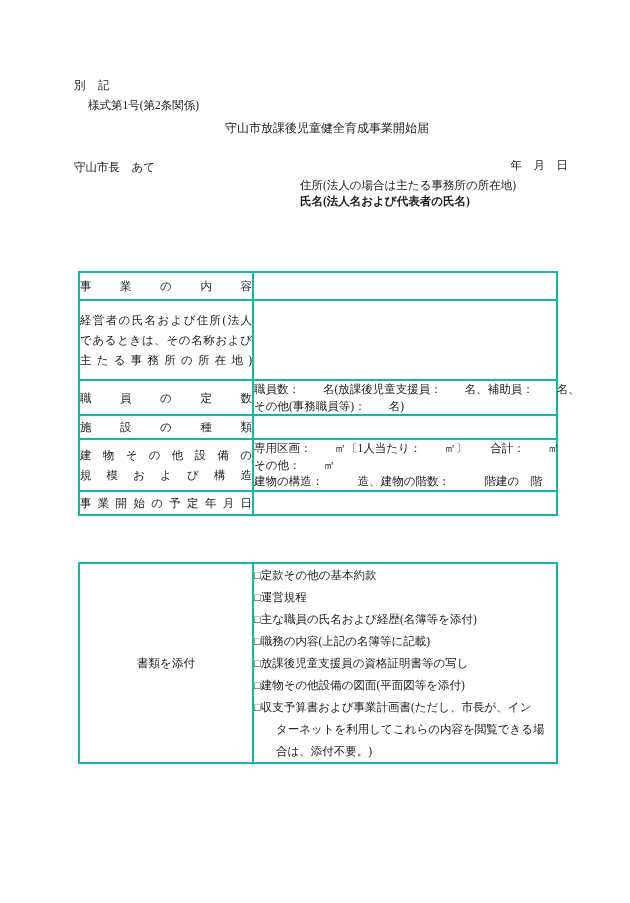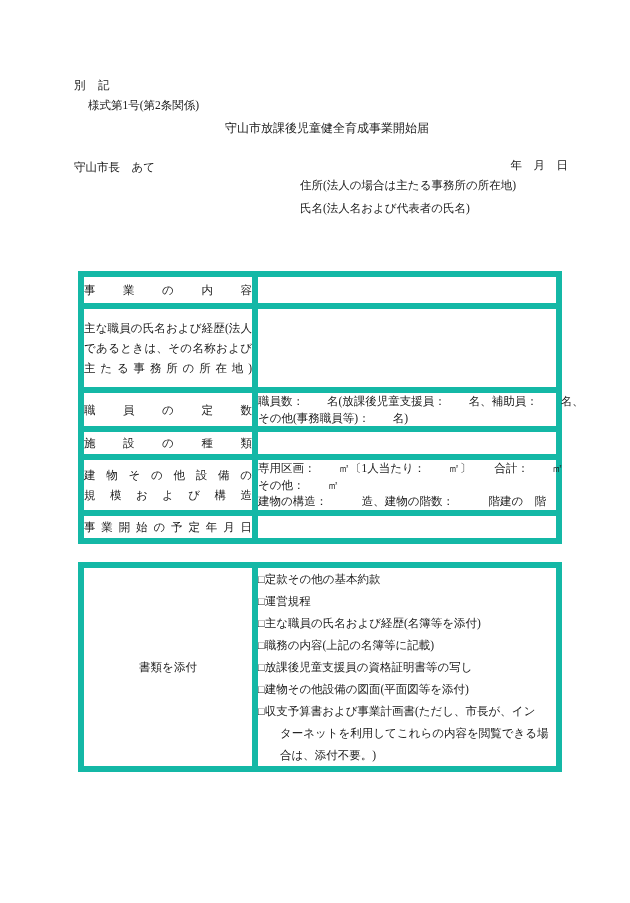--- a/index.html
+++ b/index.html
@@ -67,22 +67,23 @@
   }
   .line-addr {
     position: absolute;
     left: 300px;
     top: 178px;
     font-size: 11.5px;
   }
   .line-name {
     position: absolute;
     left: 300px;
-    top: 201px;
-    font-size: 11.5px;
+    top: 194px;
+    font-size: 11.5px;
+    font-weight: bold;
   }
 
   
   .body-para {
     position: absolute;
     left: 78px;
     top: 233px;
     width: 478px;
     font-size: 11.5px;
     line-height: 19px;
@@ -94,21 +95,21 @@
   
   table.form {
     position: absolute;
     left: 78px;
     width: 478px;
     border-collapse: collapse;
     table-layout: fixed;
     font-size: 11.5px;
   }
   table.form td {
-    border: 6px solid #14b8a6;
+    border: 2px solid #14b8a6;
     padding: 0;
     vertical-align: middle;
   }
   #main-table { top: 271px; }
   #attach-table { top: 562px; }
 
   col.label-col { width: 174px; }
   col.value-col { width: 304px; }
 
   td.label {
@@ -192,21 +193,21 @@
           <td class="label">
             <span class="jl-block">
               <span>事業の内容</span>
             </span>
           </td>
           <td class="value" style="height: 26px;">&nbsp;</td>
         </tr>
         <tr>
           <td class="label">
             <span class="jl-block">
-              <span>主な職員の氏名および経歴(法人</span>
+              <span>経営者の氏名および住所(法人</span>
               <span>であるときは、その名称および</span>
               <span>主たる事務所の所在地)</span>
             </span>
           </td>
           <td class="value" style="height: 78px;">&nbsp;</td>
         </tr>
         <tr>
           <td class="label">
             <span class="jl-block">
               <span>職員の定数</span>

